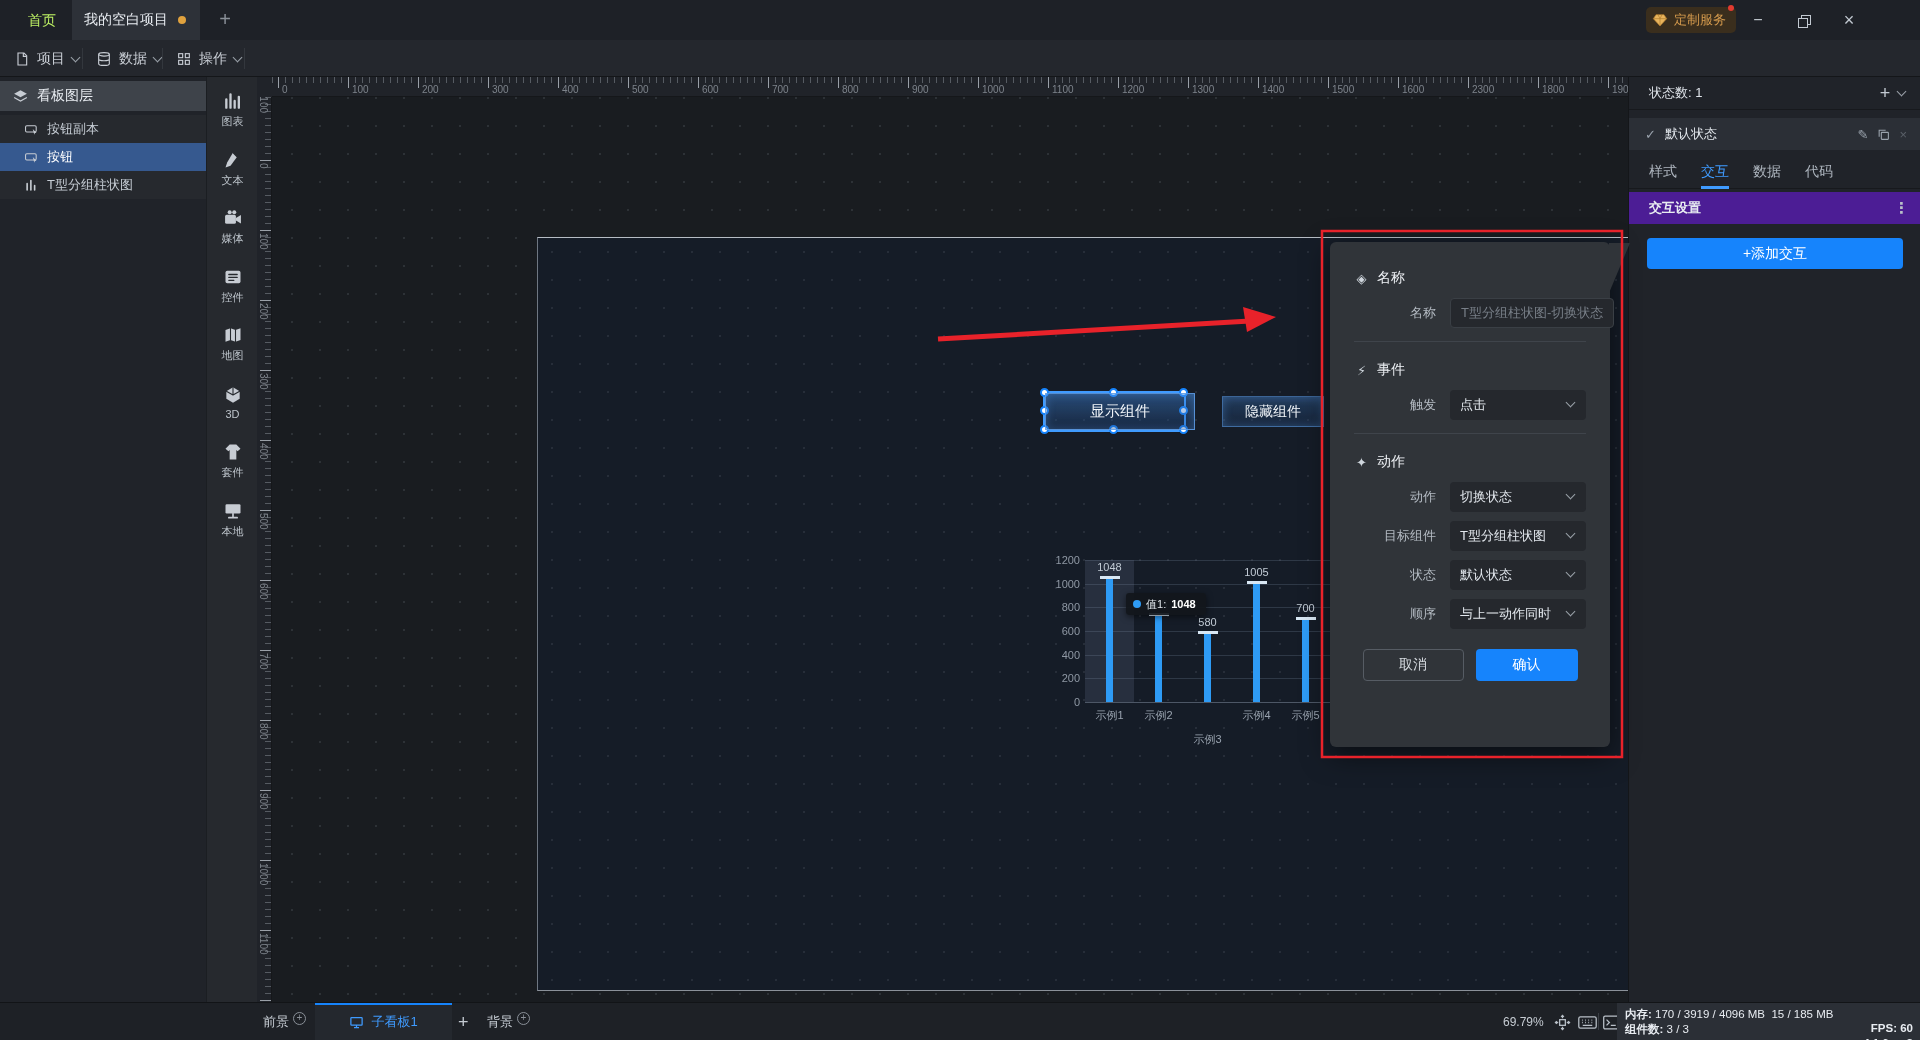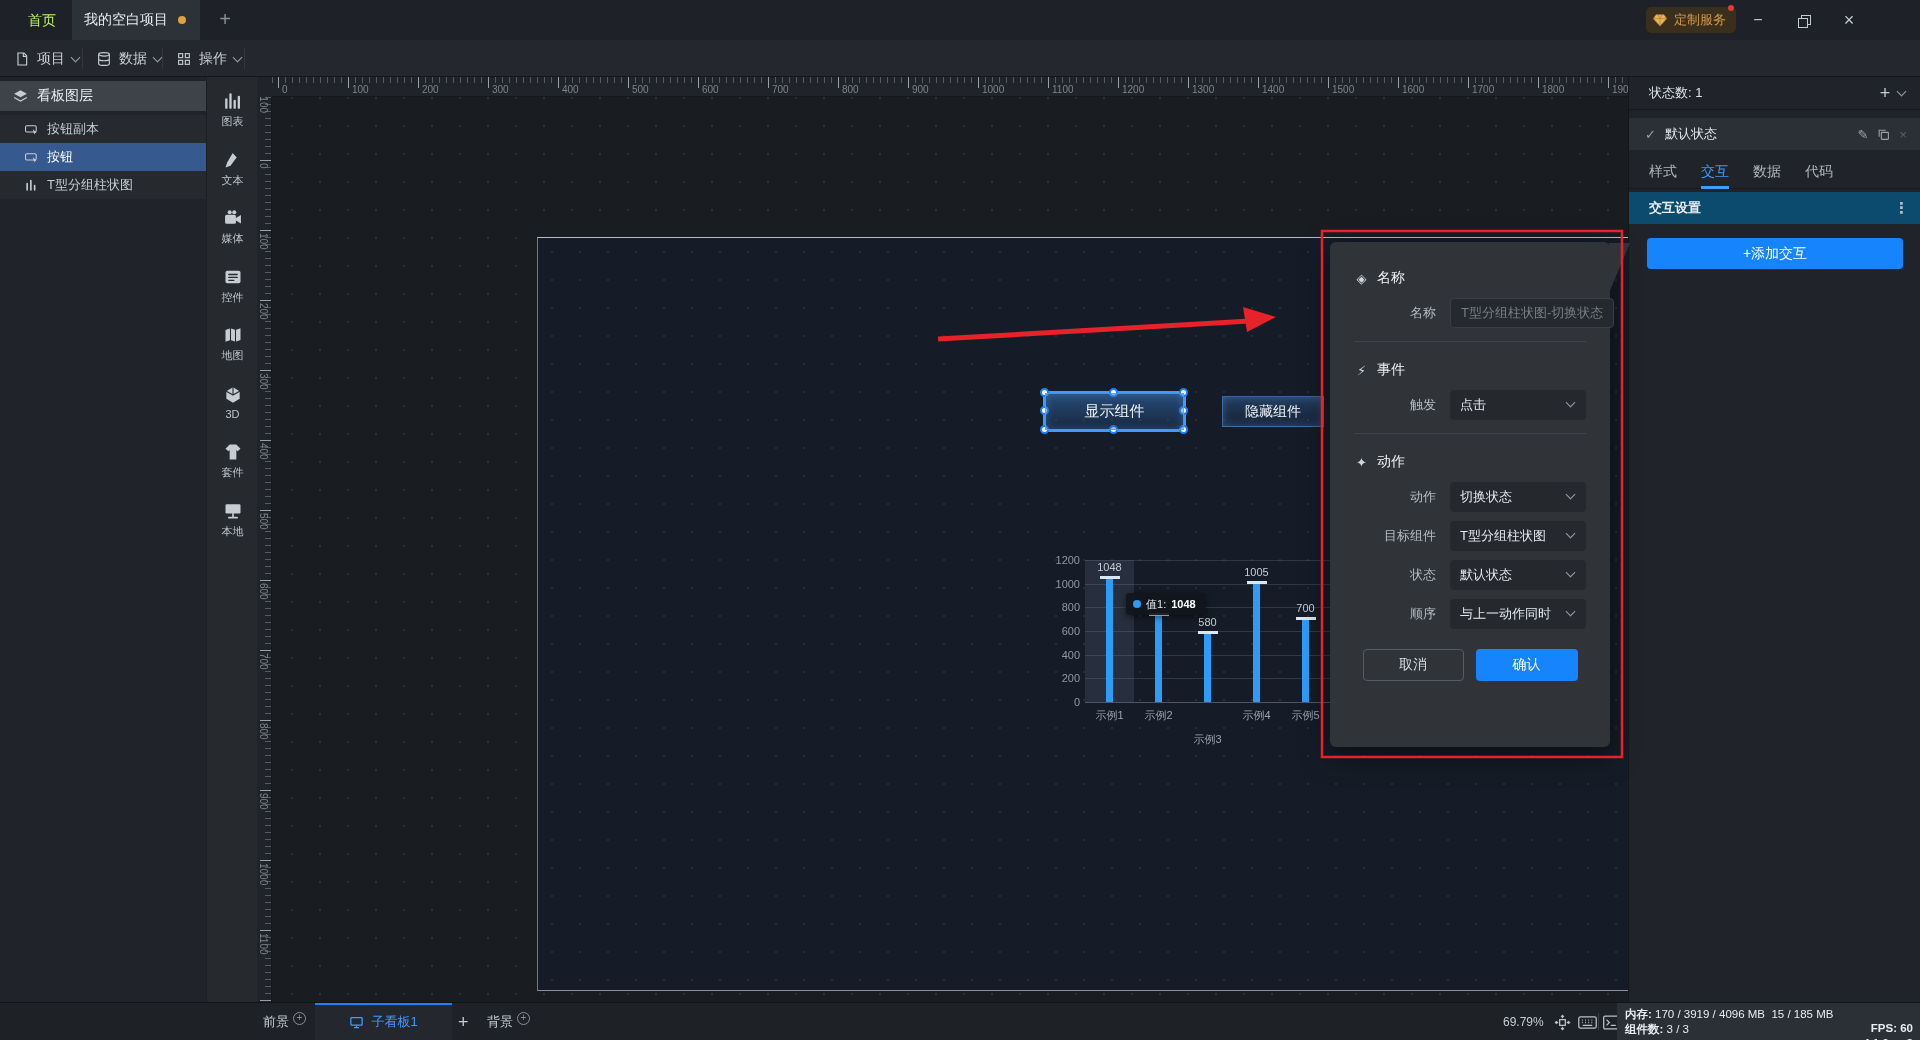--- a/index.html
+++ b/index.html
@@ -54,21 +54,21 @@
   #vruler .rlab{position:absolute;left:12px;font-size:10px;color:#7d838b;transform:rotate(90deg);transform-origin:0 0;}
   #ruler-corner{position:absolute;left:257px;top:77px;width:15px;height:20px;background:#202329;z-index:3;}
   #artboard{position:absolute;left:280px;top:160px;width:1348px;height:754px;background:#151c27;
     border-top:1px solid #b6bcc4;border-bottom:1px solid #8b9199;border-left:1px solid rgba(185,195,205,.55);
     background-image:radial-gradient(circle,rgba(190,200,215,.10) 1px,transparent 1.4px);background-size:28px 28px;}
 
   
   .cv-btn{position:absolute;display:flex;align-items:center;justify-content:center;color:#f2f6fa;
     background:linear-gradient(180deg,rgba(64,140,230,.42),rgba(28,64,118,.30));
     border:1px solid rgba(96,160,235,.85);box-shadow:inset 0 0 10px rgba(90,160,240,.35);}
-  #show-btn{left:788px;top:316px;width:139px;height:37px;font-size:15px;}
+  #show-btn{left:788px;top:316px;width:150px;height:37px;font-size:15px;}
   #hide-btn{left:965px;top:319px;width:102px;height:31px;font-size:14px;background:linear-gradient(180deg,rgba(58,118,190,.35),rgba(26,56,100,.28));border:1px solid rgba(80,135,200,.65);}
   #sel-box{position:absolute;left:786px;top:314px;width:143px;height:41px;border:2px solid #3f9bff;}
   .handle{position:absolute;width:9px;height:9px;border-radius:50%;background:#fff;border:2px solid #1684fc;}
 
   
   #chart{position:absolute;left:795px;top:445px;width:312px;height:205px;}
   .grid-line{position:absolute;height:1px;background:rgba(125,140,165,.25);}
   .grid-line.axis{background:#4d5766;}
   .ytick{position:absolute;width:30px;text-align:right;font-size:11px;color:#8f98a4;}
   .xcat{position:absolute;width:48px;text-align:center;font-size:11px;color:#9aa4b0;}
@@ -105,21 +105,21 @@
   #rpanel{position:absolute;left:1628px;top:77px;width:292px;height:925px;background:#202329;border-left:1px solid #141619;z-index:20;}
   .rp-row1{position:absolute;left:0;top:0;width:292px;height:33px;display:flex;align-items:center;padding:0 16px 0 20px;font-size:13px;color:#dfe4ea;border-bottom:1px solid #17191d;}
   .rp-plus{margin-left:auto;font-size:18px;color:#c3cad2;width:26px;text-align:center;}
   .rp-state{position:absolute;left:0;top:41px;width:292px;height:32px;background:#2b2f36;display:flex;align-items:center;padding:0 14px 0 16px;font-size:13px;color:#e4e9ee;gap:9px;}
   .rp-state .ic{color:#9aa3ad;font-size:13px;}
   .rp-state .spacer{flex:1;}
   .rp-tabs{position:absolute;left:0;top:78px;width:292px;height:34px;display:flex;align-items:center;gap:24px;padding-left:20px;font-size:14px;color:#aeb6bf;border-bottom:1px solid #17191d;}
   .rp-tab{position:relative;height:34px;line-height:32px;}
   .rp-tab.active{color:#3f9bff;}
   .rp-tab.active::after{content:'';position:absolute;left:0;bottom:0;width:100%;height:3px;background:#3f9bff;}
-  .rp-sect{position:absolute;left:0;top:115px;width:292px;height:32px;background:#0c4a6e;display:flex;align-items:center;padding:0 12px 0 20px;font-size:13px;font-weight:bold;color:#e8ecf1;}
+  .rp-sect{position:absolute;left:0;top:115px;width:292px;height:32px;background:#4c1d95;display:flex;align-items:center;padding:0 12px 0 20px;font-size:13px;font-weight:bold;color:#e8ecf1;}
   .rp-kebab{margin-left:auto;font-size:15px;color:#b9c0c8;}
   #add-inter{position:absolute;left:18px;top:161px;width:256px;height:31px;background:#1684fc;border-radius:4px;display:flex;align-items:center;justify-content:center;color:#fff;font-size:14px;}
 
   
   #bottombar{position:absolute;left:0;top:1002px;width:1920px;height:38px;background:#1e2126;border-top:1px solid #121417;}
   .bb-item{position:absolute;top:0;height:38px;display:flex;align-items:center;font-size:13px;color:#c6ccd3;gap:4px;}
   .oplus{display:inline-flex;width:13px;height:13px;border:1px solid #8a9098;border-radius:50%;align-items:center;justify-content:center;font-size:10px;color:#8a9098;line-height:1;margin-top:-8px;}
   #bb-tab{position:absolute;left:315px;top:0;width:137px;height:38px;background:#24282e;display:flex;align-items:center;justify-content:center;gap:7px;color:#3f9bff;font-size:13px;}
   #bb-tab::before{content:'';position:absolute;left:0;top:0;width:100%;height:2px;background:#1684fc;}
   .bb-ic{position:absolute;top:9px;width:22px;height:20px;display:flex;align-items:center;justify-content:center;color:#b9c0c8;}
@@ -405,21 +405,21 @@
       <span class="rlab" style="left: 515px;">700</span>
       <span class="rlab" style="left: 585px;">800</span>
       <span class="rlab" style="left: 655px;">900</span>
       <span class="rlab" style="left: 725px;">1000</span>
       <span class="rlab" style="left: 795px;">1100</span>
       <span class="rlab" style="left: 865px;">1200</span>
       <span class="rlab" style="left: 935px;">1300</span>
       <span class="rlab" style="left: 1005px;">1400</span>
       <span class="rlab" style="left: 1075px;">1500</span>
       <span class="rlab" style="left: 1145px;">1600</span>
-      <span class="rlab" style="left: 1215px;">1700</span>
+      <span class="rlab" style="left: 1215px;">2300</span>
       <span class="rlab" style="left: 1285px;">1800</span>
       <span class="rlab" style="left: 1355px;">1900</span>
     </div>
   <div id="vruler">
       <div class="minor"></div>
       <div class="major"></div>
       <span class="rlab" style="top: -4px;">-100</span>
       <span class="rlab" style="top: 66px;">0</span>
       <span class="rlab" style="top: 136px;">100</span>
       <span class="rlab" style="top: 206px;">200</span>

